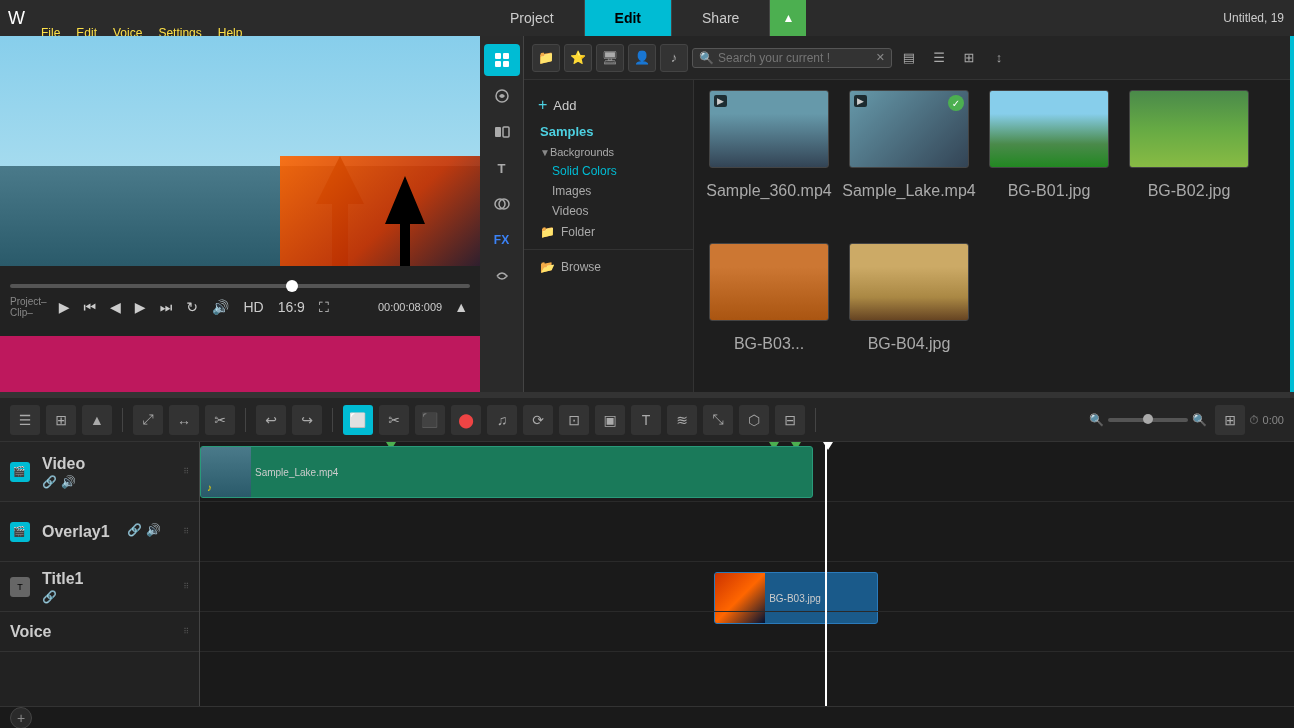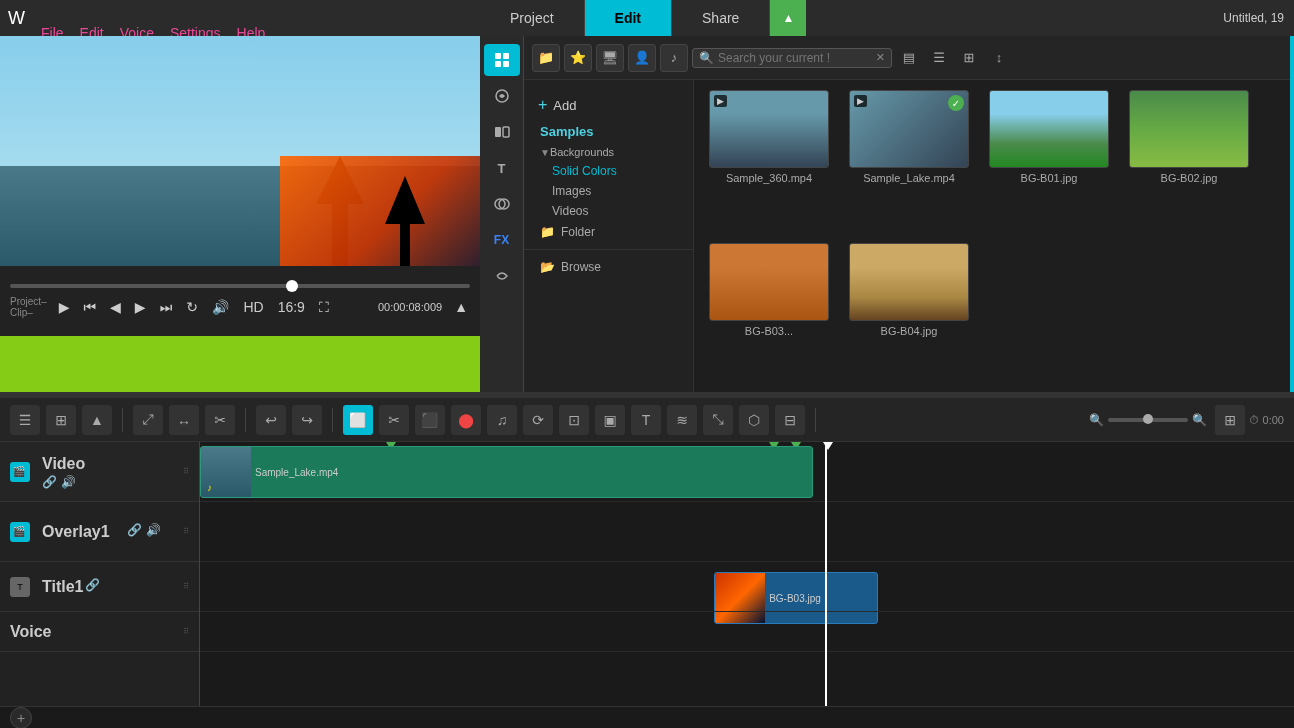--- a/index.html
+++ b/index.html
@@ -1,33 +1,33 @@
 <!DOCTYPE html>
 <html><head>
   <meta charset="utf-8">
   <style>
     * { margin: 0; padding: 0; box-sizing: border-box; }
     body { width: 1294px; height: 728px; background: #1a1a1a; font-family: Arial, sans-serif; font-size: 12px; color: #ccc; overflow: hidden; }
 
     
     #top-menu { display: flex; align-items: center; background: #2b2b2b; height: 36px; padding: 0 8px; gap: 16px; }
     #top-menu .logo { color: #fff; font-size: 18px; }
-    #top-menu .menu-item { color: #ec4899; cursor: pointer; font-size: 14px; margin-top: 29px; }
+    #top-menu .menu-item { color: #fde047; cursor: pointer; font-size: 12px; margin-top: 29px; }
 
     
     #mode-tabs { position: absolute; top: 0; left: 480px; display: flex; height: 36px; }
     #mode-tabs .tab { padding: 0 30px; display: flex; align-items: center; cursor: pointer; font-size: 14px; color: #ccc; background: #2b2b2b; border-right: 1px solid #444; }
     #mode-tabs .tab.active { background: #00bcd4; color: #000; font-weight: bold; }
     #mode-tabs .upload-btn { width: 36px; display: flex; align-items: center; justify-content: center; background: #4caf50; color: #fff; cursor: pointer; }
 
     
     #title-bar { position: absolute; top: 0; right: 0; background: #2b2b2b; height: 36px; padding: 0 10px; display: flex; align-items: center; color: #ccc; font-size: 12px; }
 
     
-    #preview-panel { position: absolute; top: 36px; left: 0; width: 480px; height: 360px; background: #84cc16; }
+    #preview-panel { position: absolute; top: 36px; left: 0; width: 480px; height: 360px; background: #be185d; }
     #preview-video { width: 100%; height: 270px; position: relative; overflow: hidden; }
     #preview-video .bg-sky { width: 100%; height: 180px; background: linear-gradient(to bottom, #87ceeb 0%, #b0e0f0 100%); position: absolute; top: 0; }
     #preview-video .bg-water { width: 100%; height: 100px; background: linear-gradient(to bottom, #4a7a8a 0%, #2a5a6a 100%); position: absolute; top: 130px; }
     #preview-video .tree-silhouette { position: absolute; top: 120px; right: 100px; width: 80px; height: 120px; background: #1a1a1a; clip-path: polygon(40% 100%, 40% 40%, 20% 40%, 50% 0%, 80% 40%, 60% 40%, 60% 100%); }
     #preview-video .sunset-overlay { position: absolute; bottom: 0; right: 0; width: 200px; height: 150px; background: linear-gradient(135deg, #ff6600 0%, #cc3300 50%, #001133 100%); opacity: 0.9; }
     #preview-video .sunset-tree { position: absolute; bottom: 10px; right: 50px; width: 50px; height: 120px; background: #000; clip-path: polygon(40% 100%, 40% 40%, 10% 40%, 50% 0%, 90% 40%, 60% 40%, 60% 100%); }
 
     #preview-controls { position: absolute; bottom: 60px; left: 0; width: 480px; height: 70px; background: #222; display: flex; flex-direction: column; justify-content: center; padding: 0 10px; }
     #scrubber { width: 100%; height: 4px; background: #555; border-radius: 2px; margin-bottom: 8px; position: relative; }
     #scrubber-thumb { position: absolute; top: -4px; left: 60%; width: 12px; height: 12px; background: #fff; border-radius: 50%; }
@@ -55,21 +55,21 @@
     #media-sidebar { width: 170px; background: #222; padding: 10px 0; border-right: 1px solid #333; }
     #media-sidebar .category { padding: 4px 16px; cursor: pointer; color: #4dd0e1; font-weight: bold; font-size: 13px; }
     #media-sidebar .subcategory { padding: 3px 28px; cursor: pointer; color: #aaa; font-size: 12px; }
     #media-sidebar .subcategory.selected { color: #00bcd4; }
     #media-sidebar .folder-item { padding: 4px 16px; cursor: pointer; color: #aaa; font-size: 12px; display: flex; align-items: center; gap: 6px; }
     #media-sidebar .browse-item { padding: 4px 16px; cursor: pointer; color: #aaa; font-size: 12px; display: flex; align-items: center; gap: 6px; }
 
     #media-grid { flex: 1; padding: 10px; display: grid; grid-template-columns: repeat(auto-fill, 130px); gap: 10px; overflow-y: auto; background: #1e1e1e; }
     .media-item { display: flex; flex-direction: column; align-items: center; cursor: pointer; }
     .media-thumb { width: 120px; height: 78px; background: #333; border-radius: 3px; position: relative; overflow: hidden; border: 1px solid #444; }
-    .media-label { font-size: 11px; color: #aaa; margin-top: 4px; }
+    .media-label { font-size: 16px; color: #aaa; margin-top: 14px; }
     .check-badge { position: absolute; top: 4px; right: 4px; width: 16px; height: 16px; background: #4caf50; border-radius: 50%; display: flex; align-items: center; justify-content: center; color: #fff; font-size: 10px; }
     .vid-badge { position: absolute; top: 4px; left: 4px; background: rgba(0,0,0,0.7); color: #ccc; font-size: 9px; padding: 1px 3px; border-radius: 2px; }
 
     
     .thumb-360 { background: linear-gradient(to bottom, #6699aa 30%, #334455 100%); }
     .thumb-person { background: linear-gradient(135deg, #6699aa 0%, #334455 100%); }
     .thumb-tree-green { background: linear-gradient(to bottom, #87ceeb 30%, #4a8a4a 70%, #228822 100%); }
     .thumb-tree-green2 { background: linear-gradient(to bottom, #4a8a4a 0%, #66aa44 50%, #88bb44 100%); }
     .thumb-partial { background: linear-gradient(to bottom, #cc7733 30%, #aa5511 100%); }
     .thumb-desert { background: linear-gradient(to bottom, #ccaa66 30%, #aa8844 70%, #664422 100%); }
@@ -383,21 +383,21 @@
           <span class="track-icon">🔗</span>
           <span class="track-icon">🔊</span>
         </div>
       </div>
       <div class="track-icons">
         <span class="drag-dots">⠿</span>
       </div>
     </div>
     <div class="track-header title" style="height:50px;">
       <div class="track-type-icon" style="background:#666;font-size:9px;">T</div>
-      <div style="display:flex;flex-direction:row;gap:2px;margin-left:4px;">
+      <div style="display:flex;flex-direction:column;gap:2px;margin-left:4px;">
         <span class="track-label">Title1</span>
         <div class="track-icons" style="margin-left:0;">
           <span class="track-icon">🔗</span>
         </div>
       </div>
       <div class="track-icons">
         <span class="drag-dots">⠿</span>
       </div>
     </div>
     <div class="track-header voice" style="height:40px;">

